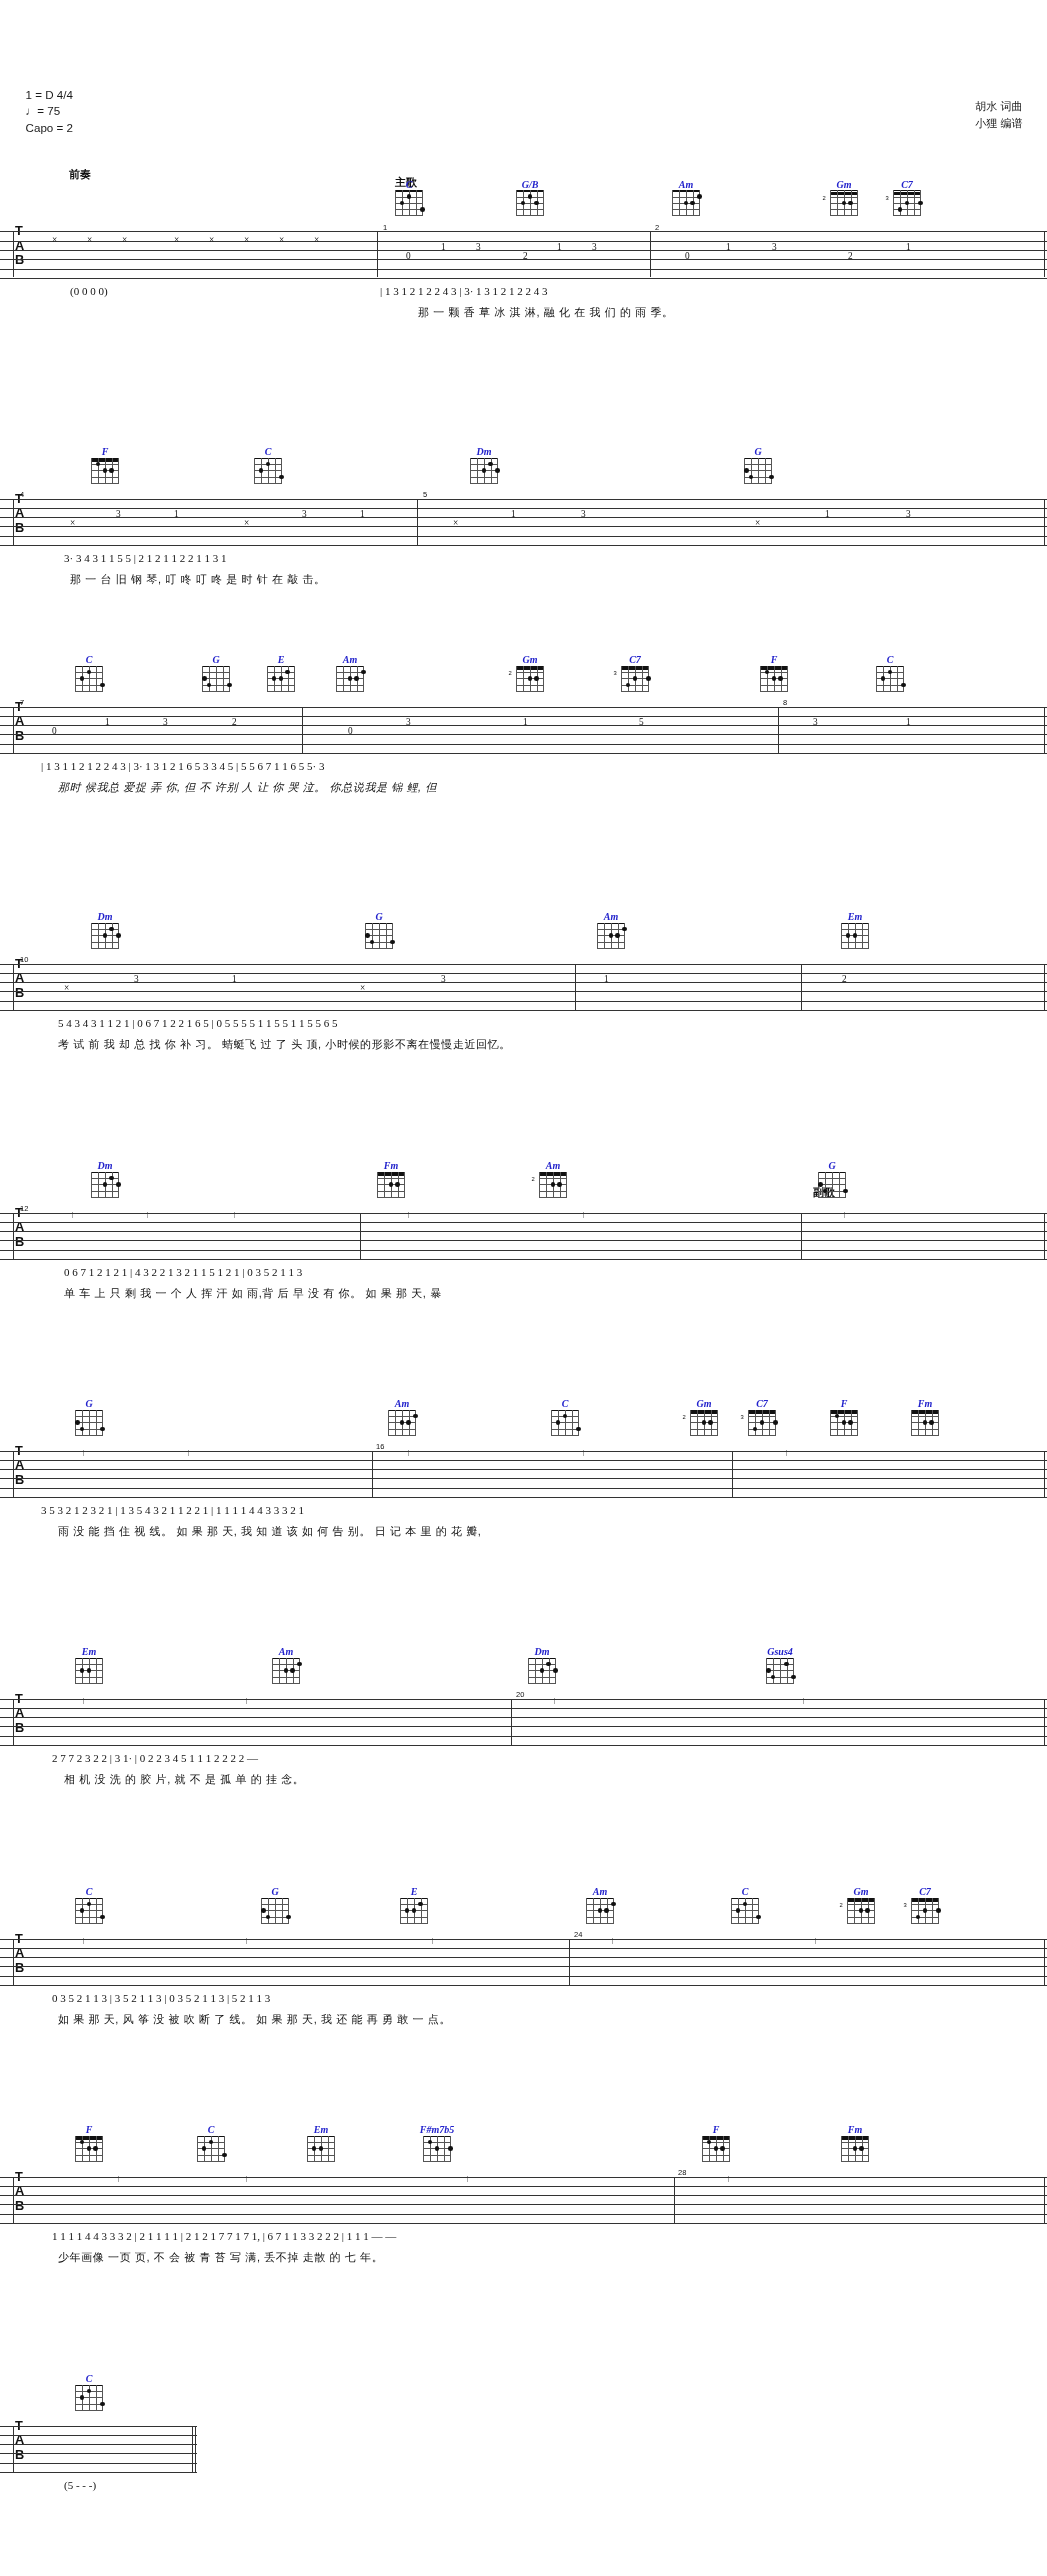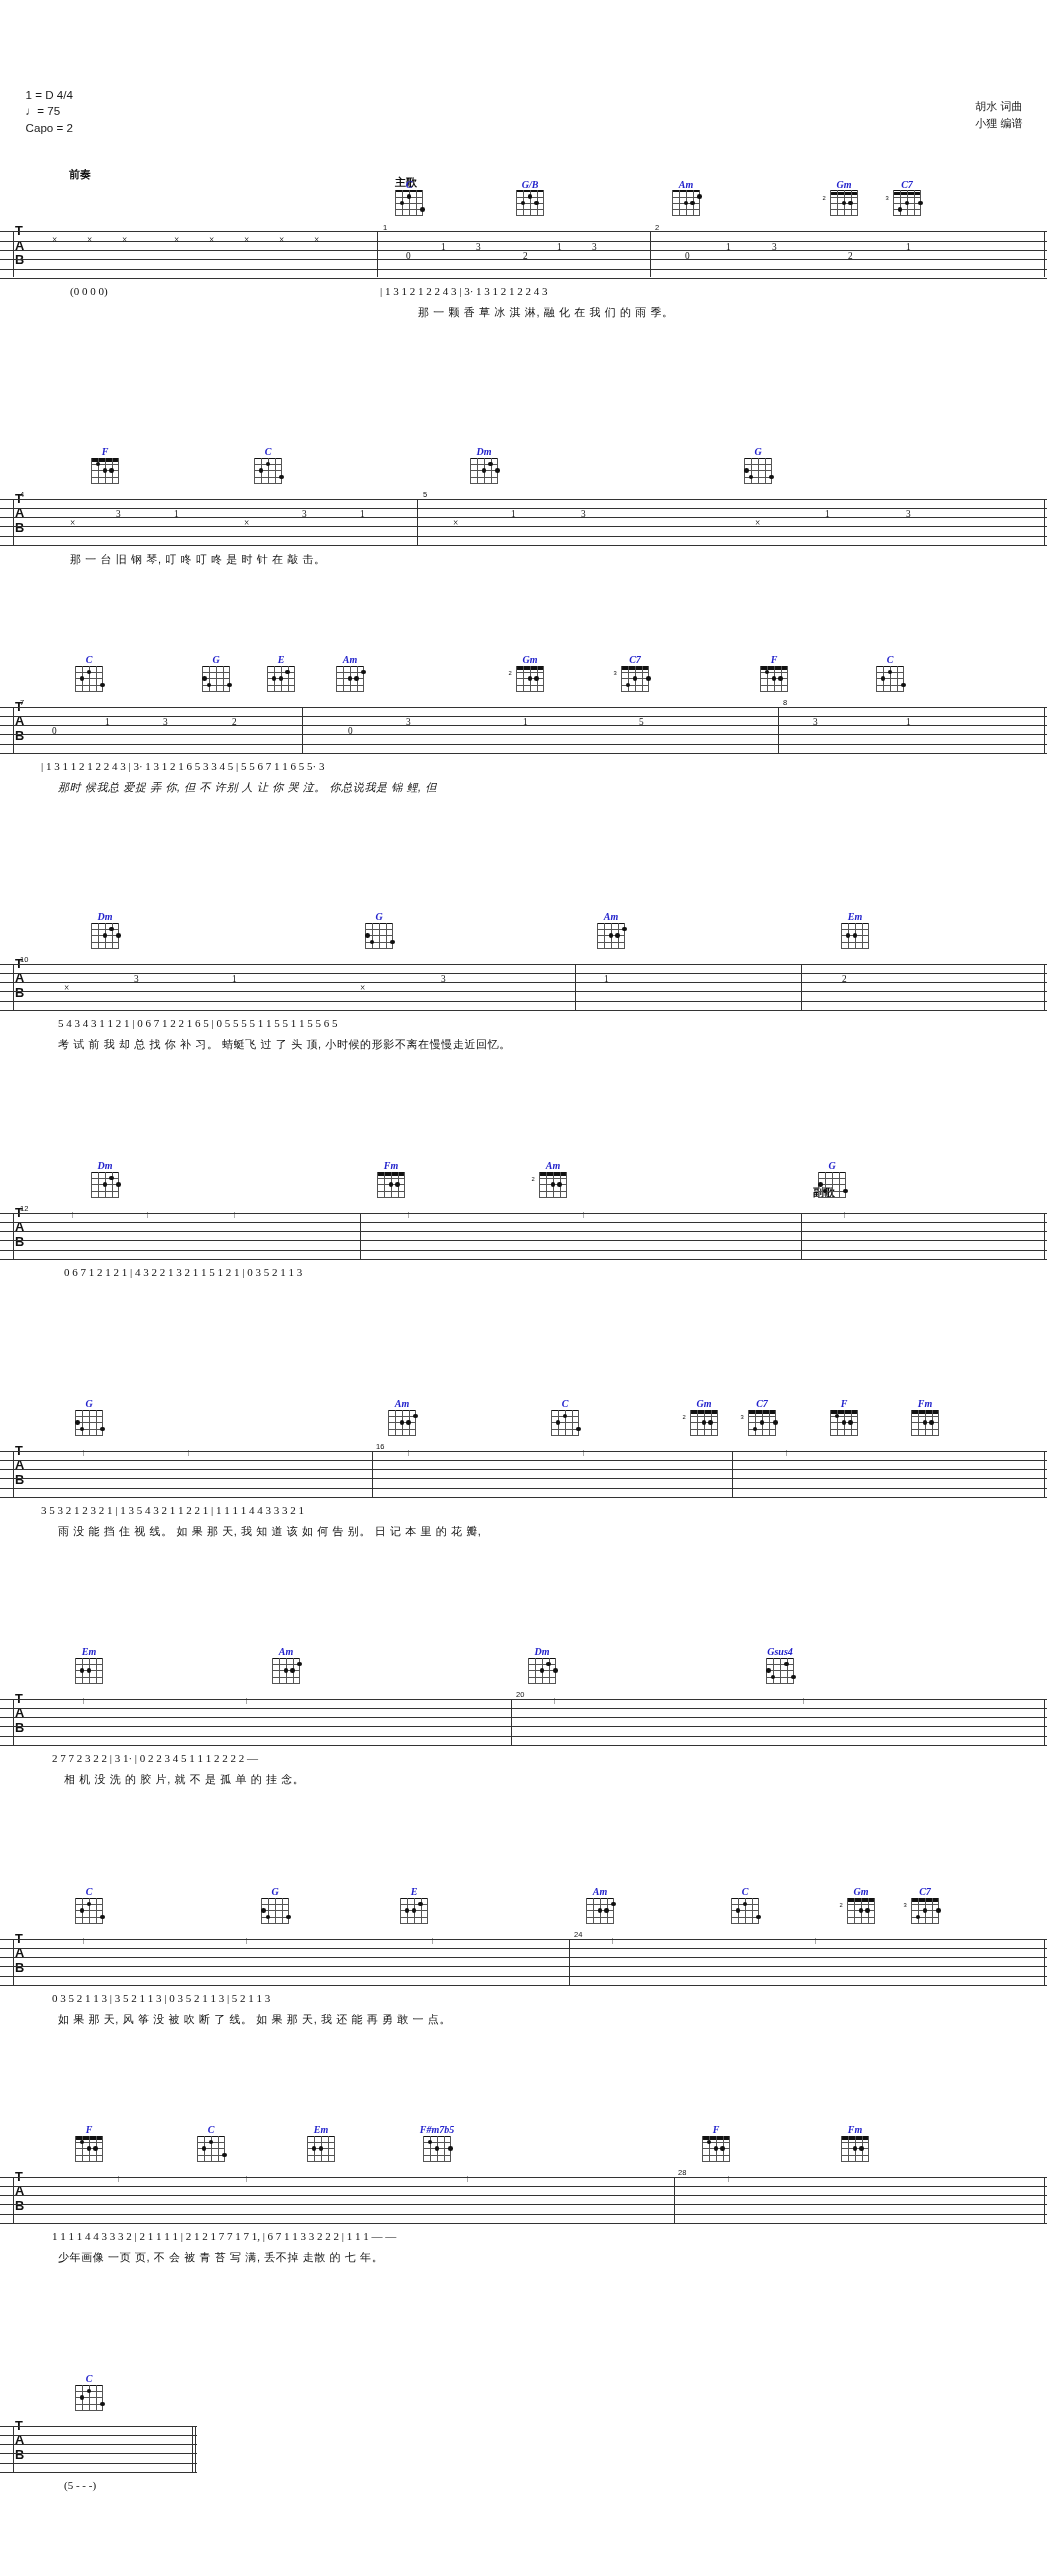--- a/index.html
+++ b/index.html
@@ -324,20 +324,23 @@
       <div class="note" style="left:302px;top:21px;">3</div>
       <div class="note" style="left:360px;top:21px;">1</div>
       <div class="note" style="left:453px;top:30px;">×</div>
       <div class="note" style="left:511px;top:21px;">1</div>
       <div class="note" style="left:581px;top:21px;">3</div>
       <div class="note" style="left:755px;top:30px;">×</div>
       <div class="note" style="left:825px;top:21px;">1</div>
       <div class="note" style="left:906px;top:21px;">3</div>
     </div>
 
+    <div class="numrow">
+      <div class="num" style="left:64px;">3·   3  4   3   1  1  5   5 |  2  1    2  1   1  2  2  1    1  3    1</div>
+    </div>
     <div class="lyricrow">
       <div class="ly" style="left:70px;">那 一  台  旧 钢 琴,      叮 咚  叮 咚  是 时  针 在 敲  击。</div>
     </div>
   </div>
 
   <div class="system" style="top:655px;">
     <div class="chordrow">
       <div class="chord" style="left:70px;">
         <div class="cname">C</div>
         <div class="cgrid">
@@ -722,20 +725,23 @@
       <div class="arrowup" style="left:145px;top:7px;">↑</div>
       <div class="arrowup" style="left:232px;top:7px;">↑</div>
       <div class="arrowup" style="left:406px;top:7px;">↑</div>
       <div class="arrowup" style="left:581px;top:7px;">↑</div>
       <div class="arrowup" style="left:842px;top:7px;">↑</div>
     </div>
 
     <div class="numrow">
       <div class="num" style="left:64px;">0  6  7 1   2  1 2 1 | 4  3  2   2 1 3   2 1 1 5  1 2 1 | 0 3 5   2  1 1 3</div>
     </div>
+    <div class="lyricrow">
+      <div class="ly" style="left:64px;">单 车 上 只 剩 我 一   个 人 挥   汗 如   雨,背 后 早 没 有 你。    如 果 那 天,  暴</div>
+    </div>
   </div>
 
   <div class="system" style="top:1399px;">
     <div class="chordrow">
       <div class="chord" style="left:70px;">
         <div class="cname">G</div>
         <div class="cgrid">
           <div class="nut"></div>
           <div class="vline" style="left:0"></div>
             <div class="vline" style="left:7px"></div>

